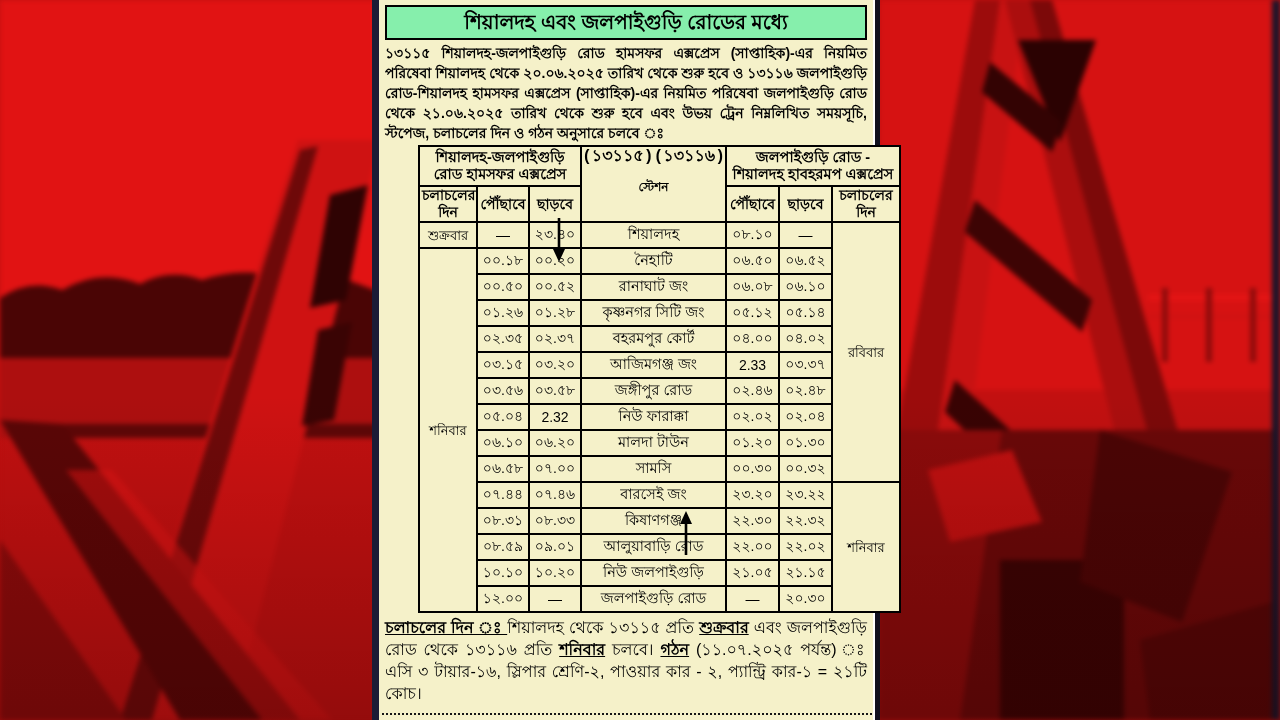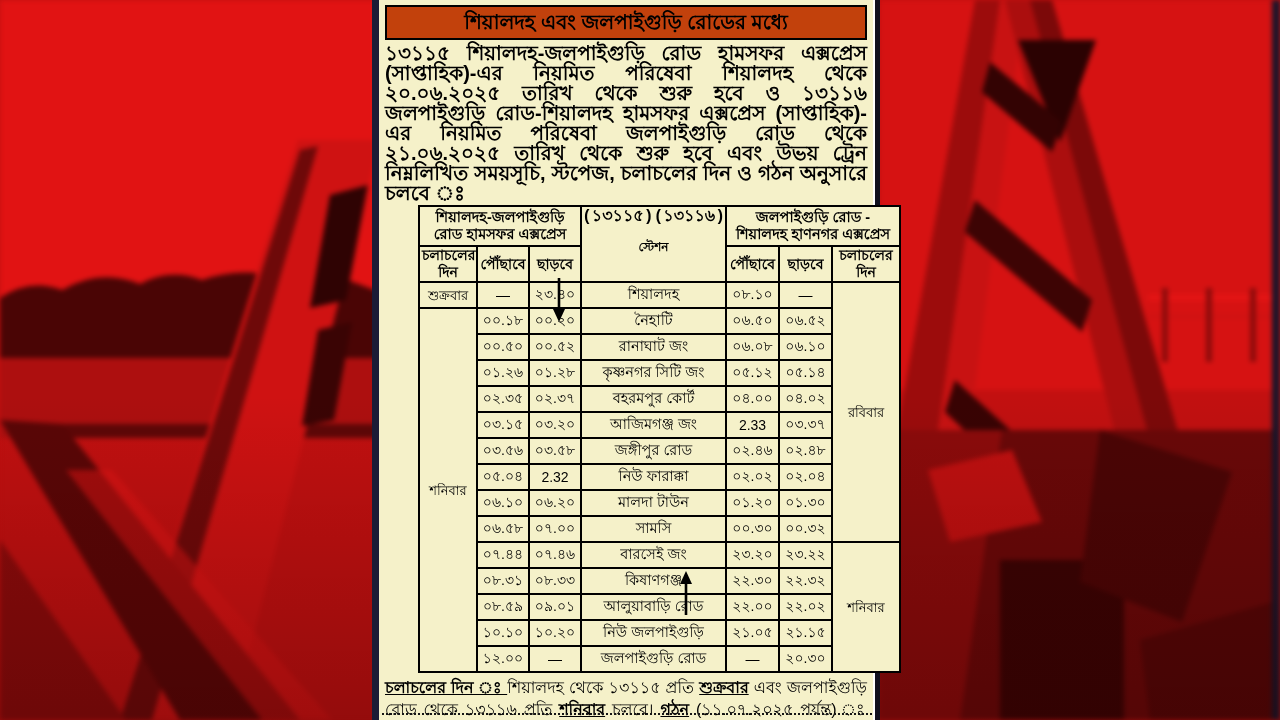--- a/index.html
+++ b/index.html
@@ -5,23 +5,23 @@
   html,body{margin:0;padding:0;background:#222;}
   .stage{position:relative;width:1280px;height:720px;overflow:hidden;
          background:#c21010;font-family:"Liberation Sans","DejaVu Sans",sans-serif;}
   .bg{position:absolute;inset:0;filter:blur(2.5px);}
   .bg-shade{position:absolute;inset:0;pointer-events:none;
             background:linear-gradient(180deg,rgba(0,0,0,0) 55%,rgba(30,0,0,.28) 100%);}
   
   .panel{position:absolute;left:372px;top:0;width:508px;height:720px;box-sizing:border-box;
          background:#f5f1c9;border-left:7px solid #1c1c36;border-right:5px solid #10101e;
          box-shadow:inset -2px 0 0 #ffffff;padding:4px 7px 0 5px;color:#000;}
-  .title-box{background:#c2410c;border:2px solid #000;text-align:center;
+  .title-box{background:#86efac;border:2px solid #000;text-align:center;
              font-weight:bold;font-size:20px;line-height:25px;padding:3px 2px;margin:1px 1px 3px 1px;}
-  .intro{margin:2px 1px 2px 1px;font-size:20px;line-height:20px;text-align:justify;font-weight:bold;}
+  .intro{margin:2px 1px 2px 1px;font-size:14px;line-height:20px;text-align:justify;font-weight:bold;}
   .tbl-wrap{position:relative;margin:1px 12px 2px 1px;padding-left:33px;}
   table{border-collapse:collapse;table-layout:fixed;width:481px;background:#f5f1c9;}
   th,td{border:2px solid #000;text-align:center;vertical-align:middle;
         padding:0 2px;overflow:hidden;}
   thead th{font-weight:bold;font-size:14.5px;line-height:17px;}
   th.grp{height:38px;}
   th.sub{height:30px;font-size:14px;}
   th.station-head{padding:0;vertical-align:top;font-family:Liberation Mono, monospace;}
   .numline{display:flex;justify-content:space-around;font-size:16px;font-weight:bold;padding-top:2px;}
   .stlabel{font-weight:bold;font-size:12px;margin-top:14px;}
@@ -102,21 +102,21 @@
         <thead>
           <tr>
             <th class="grp" colspan="3">শিয়ালদহ-জলপাইগুড়ি রোড হামসফর এক্সপ্রেস</th>
             <th class="station-head" rowspan="2">
               <div class="numline">
                 <span>(১৩১১৫)</span>
                 <span>(১৩১১৬)</span>
               </div>
               <div class="stlabel">স্টেশন</div>
             </th>
-            <th class="grp" colspan="3">জলপাইগুড়ি রোড - শিয়ালদহ হাণনগর এক্সপ্রেস</th>
+            <th class="grp" colspan="3">জলপাইগুড়ি রোড - শিয়ালদহ হাবহরমপ এক্সপ্রেস</th>
           </tr>
           <tr>
             <th class="sub">চলাচলের দিন</th>
             <th class="sub">পৌঁছাবে</th>
             <th class="sub">ছাড়বে</th>
             <th class="sub">পৌঁছাবে</th>
             <th class="sub">ছাড়বে</th>
             <th class="sub">চলাচলের দিন</th>
           </tr>
         </thead>

